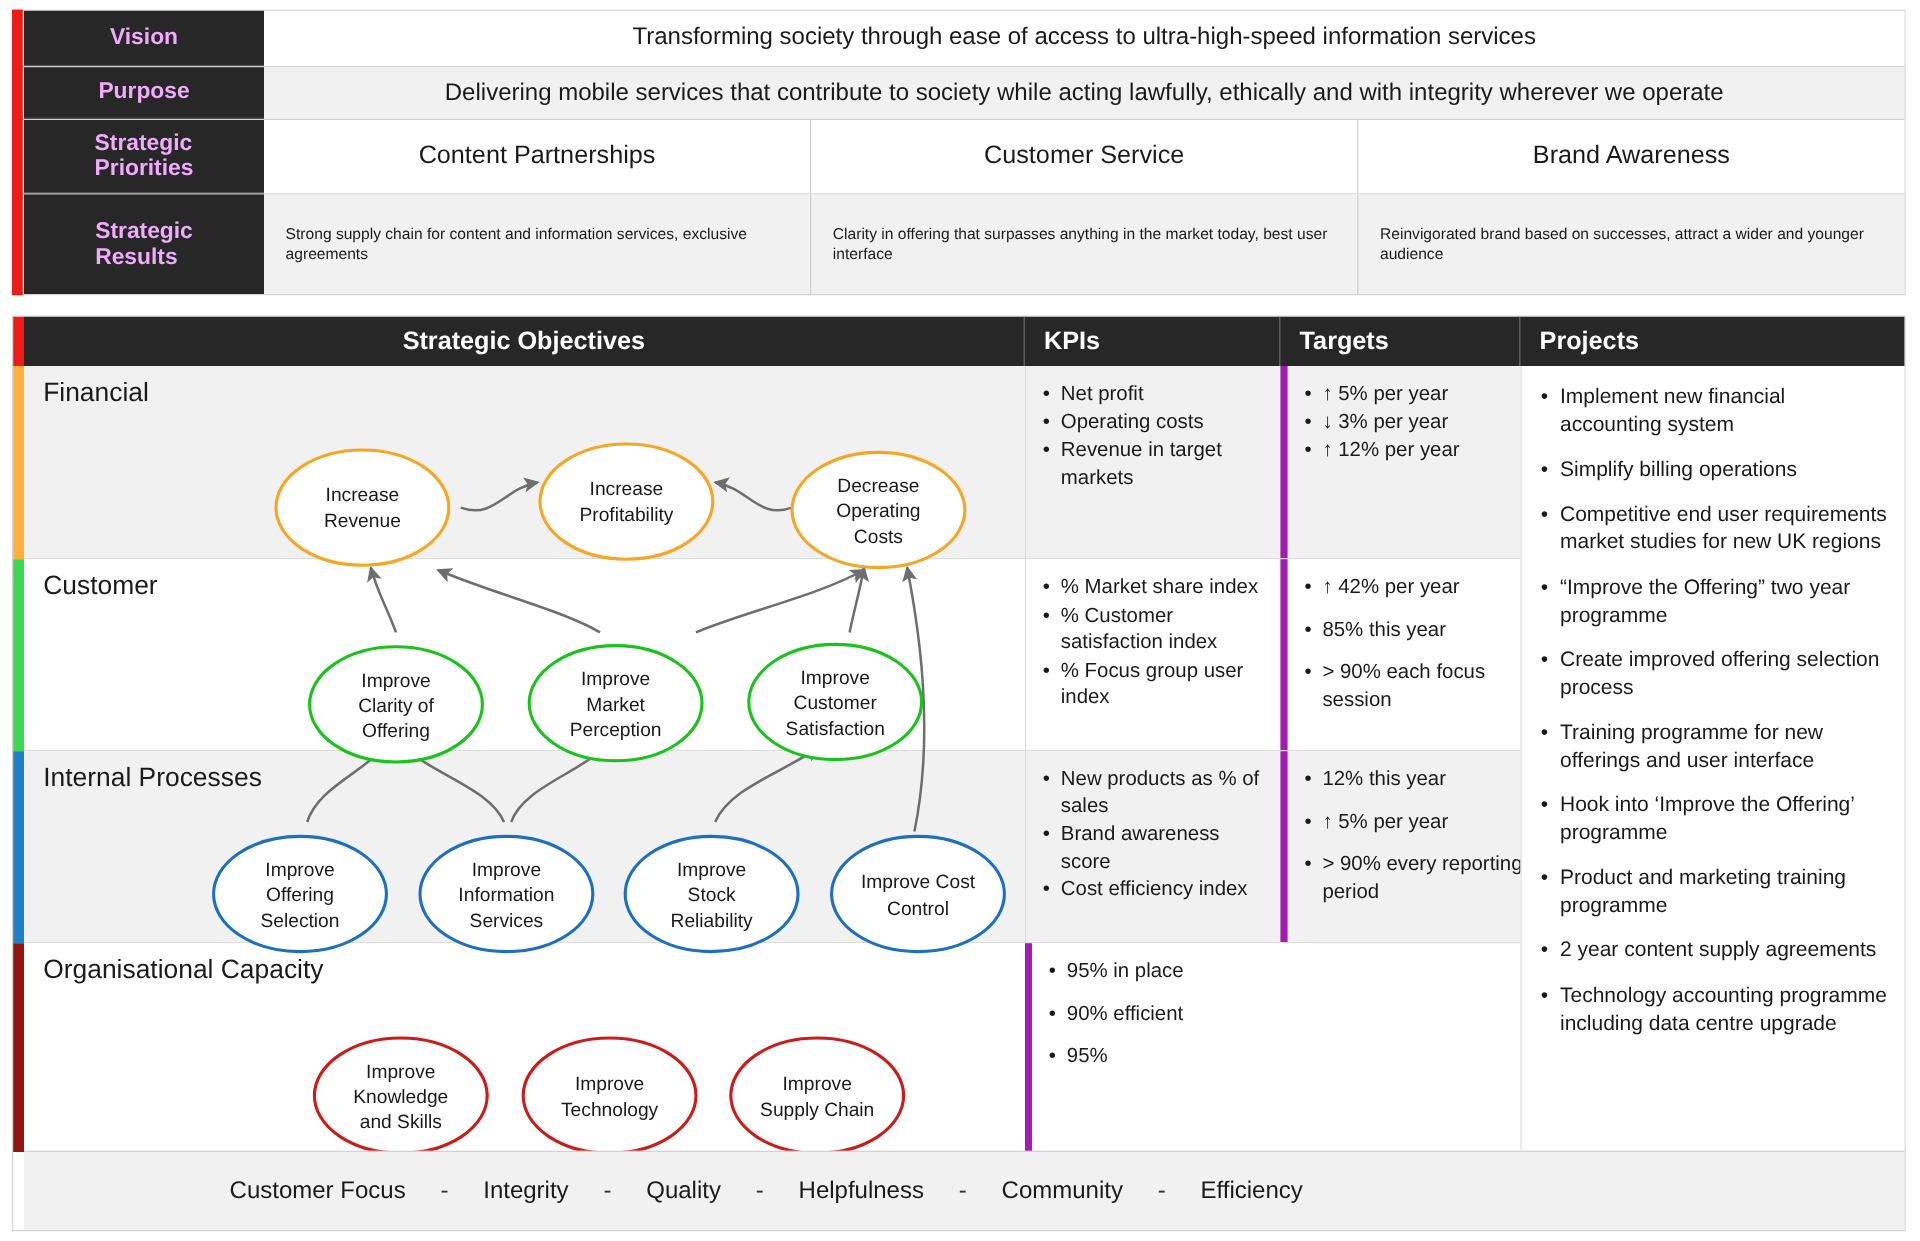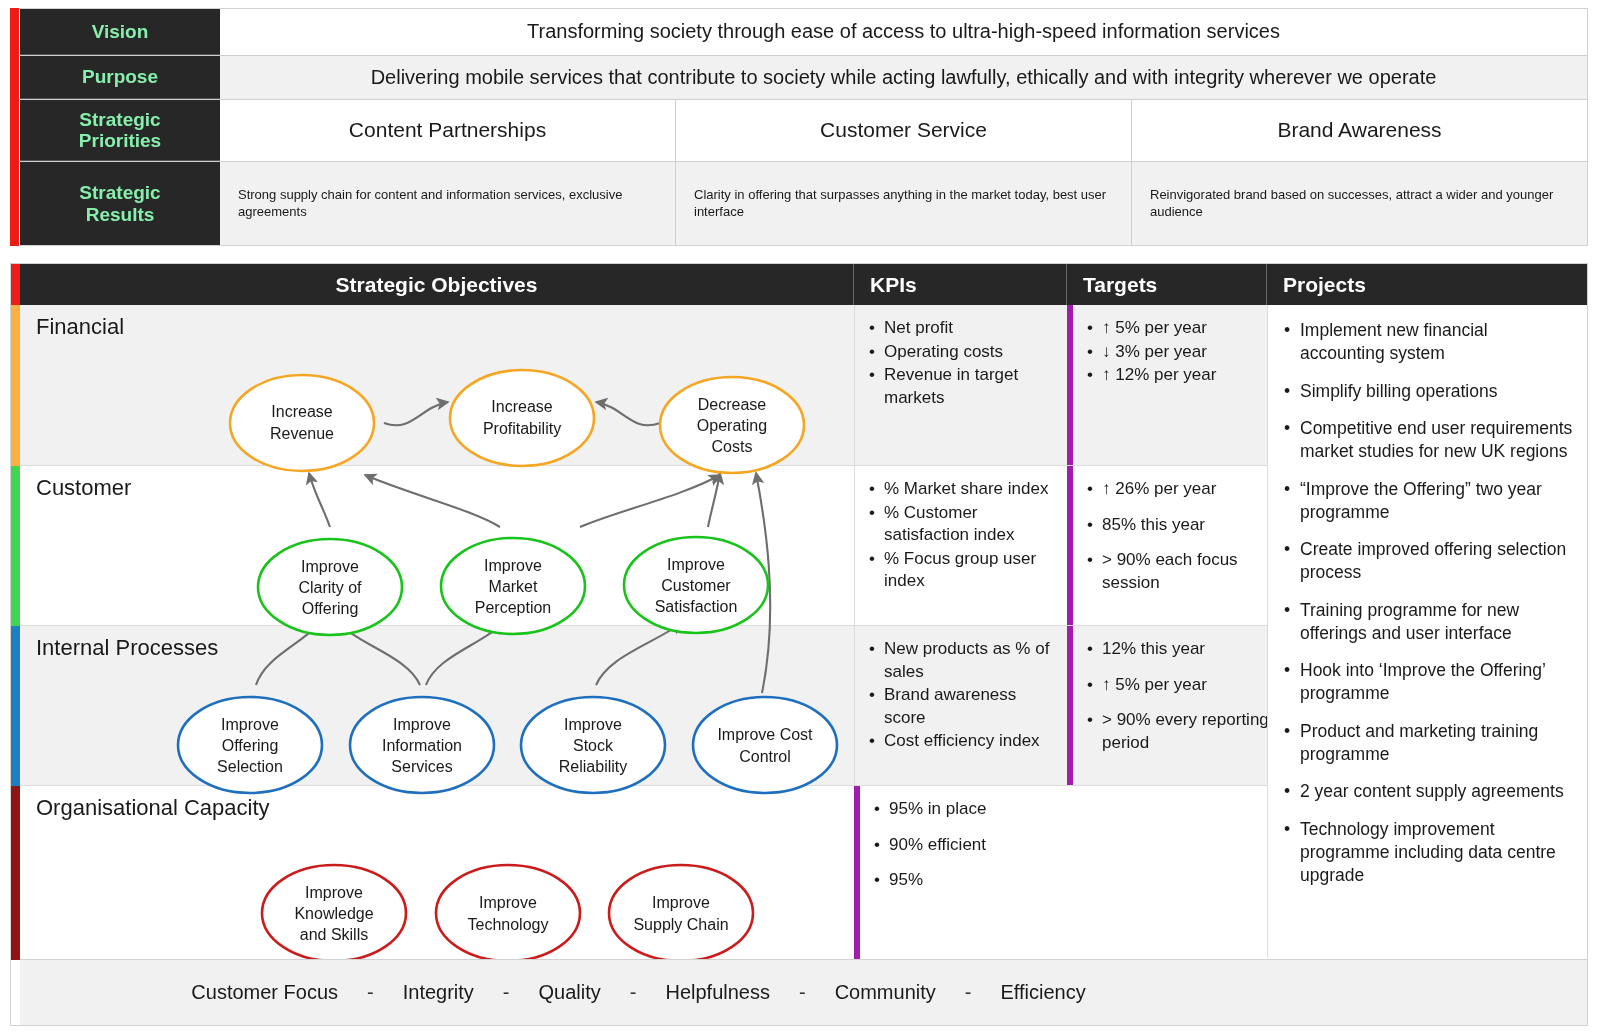--- a/index.html
+++ b/index.html
@@ -50,25 +50,24 @@
   .trow-vision    { height: 47px; }
   .trow-purpose   { height: 44px; }
   .trow-priority  { height: 62px; }
   .trow-results   { height: 83px; }
 
   .rowlabel {
     width: 200px;
     min-width: 200px;
     margin-left: 9px;
     background: #272727;
-    color: #86efac;
+    color: #f0abfc;
     display: flex;
     align-items: center;
     justify-content: center;
-    text-align: center;
     font-size: 19px;
     font-weight: bold;
     line-height: 1.12;
     box-sizing: border-box;
     border-bottom: 1px solid #555;
   }
   .trow:last-child .rowlabel { border-bottom: none; }
 
   .cellwrap {
     flex: 1;
@@ -339,21 +338,21 @@
       </div>
       <div class="kpi-col unshaded">
         <ul class="blist">
           <li>% Market share index</li>
           <li>% Customer satisfaction index</li>
           <li>% Focus group user index</li>
         </ul>
       </div>
       <div class="tgt-col unshaded">
         <ul class="blist spaced">
-          <li>↑ 26% per year</li>
+          <li>↑ 42% per year</li>
           <li>85% this year</li>
           <li>&gt; 90% each focus session</li>
         </ul>
       </div>
     </div>
 
     <div class="prow" style="top:362px; height:160px;">
       <div class="persp-col shaded">
         <div class="persp-title" style="white-space:pre-line; line-height:1.15;">Internal Processes</div>
       </div>
@@ -390,21 +389,21 @@
       <ul class="blist">
         <li>Implement new financial accounting system</li>
         <li>Simplify billing operations</li>
         <li>Competitive end user requirements market studies for new UK regions</li>
         <li>“Improve the Offering” two year programme</li>
         <li>Create improved offering selection process</li>
         <li>Training programme for new offerings and user interface</li>
         <li>Hook into ‘Improve the Offering’ programme</li>
         <li>Product and marketing training programme</li>
         <li>2 year content supply agreements</li>
-        <li>Technology improvement programme including data centre upgrade</li>
+        <li>Technology accounting programme including data centre upgrade</li>
       </ul>
     </div>
 
     <svg class="diagram" viewBox="0 0 834 655" width="834" height="655">
       <defs>
         <marker id="arrowhead" markerWidth="7" markerHeight="7" refX="5.4" refY="3" orient="auto">
           <path d="M0,0 L6.2,3 L0,6 L1.4,3 Z" fill="#6e6e6e"></path>
         </marker>
       </defs>
 

